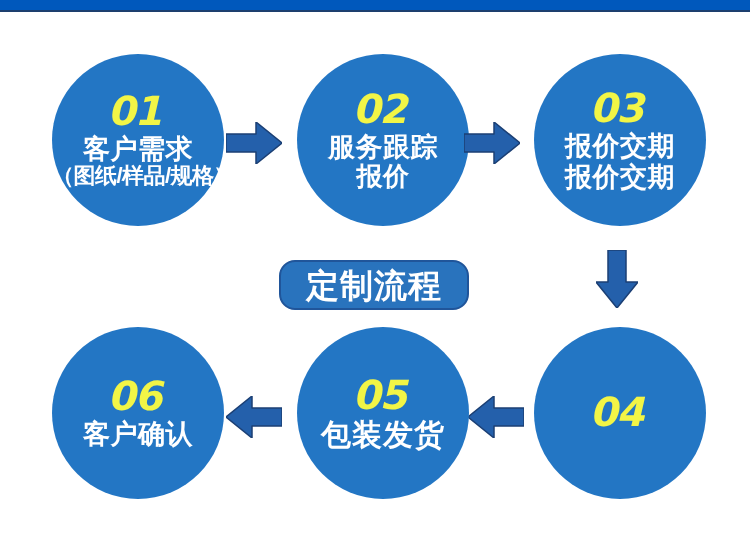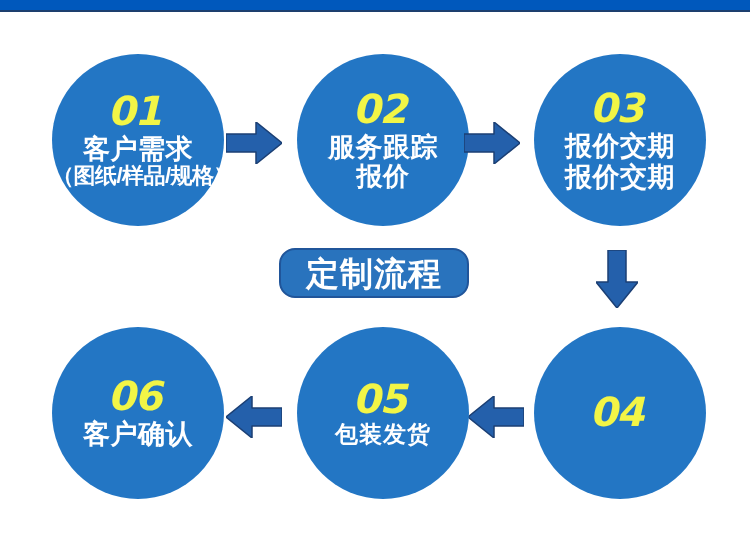--- a/index.html
+++ b/index.html
@@ -57,21 +57,21 @@
   .node-line {
     color: #ffffff;
     font-weight: bold;
     line-height: 1.12;
     white-space: nowrap;
     text-align: center;
   }
   .l-main { font-size: 27px; letter-spacing: 0.5px; }
   .l-sub  { font-size: 26px; letter-spacing: 0.5px; }
   .l-paren { font-size: 22px; letter-spacing: -0.5px; margin-left: 11px; }
-  .l-single { font-size: 23px; letter-spacing: 1px; }
+  .l-single { font-size: 30px; letter-spacing: 1px; }
 
   
   #node-01 { left: 52px;  top: 54px; }
   #node-02 { left: 297px; top: 54px; }
   #node-03 { left: 534px; top: 54px; }
   #node-04 { left: 534px; top: 327px; }
   #node-05 { left: 297px; top: 327px; }
   #node-06 { left: 52px;  top: 327px; }
 
   .arrow {
@@ -81,21 +81,21 @@
 
   #arrow-1 { left: 226px; top: 122px; }
   #arrow-2 { left: 464px; top: 122px; }
   #arrow-3 { left: 596px; top: 250px; }
   #arrow-4 { left: 468px; top: 396px; }
   #arrow-5 { left: 226px; top: 396px; }
 
   .center-badge {
     position: absolute;
     left: 279px;
-    top: 248px;
+    top: 260px;
     width: 190px;
     height: 50px;
     background: #2973bd;
     border: 2px solid #20559a;
     border-radius: 16px;
     box-sizing: border-box;
     display: flex;
     align-items: center;
     justify-content: center;
   }

